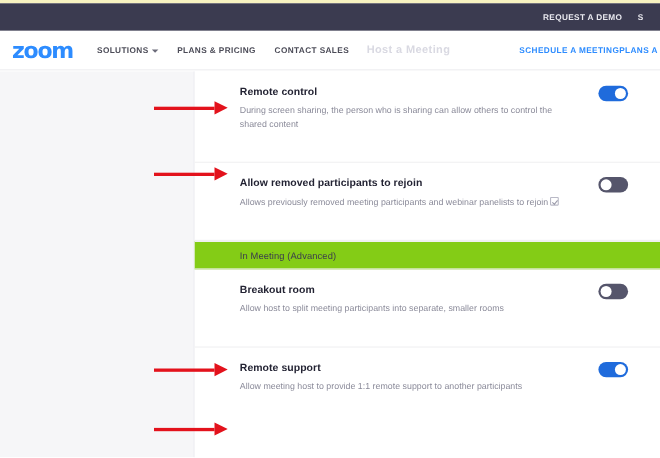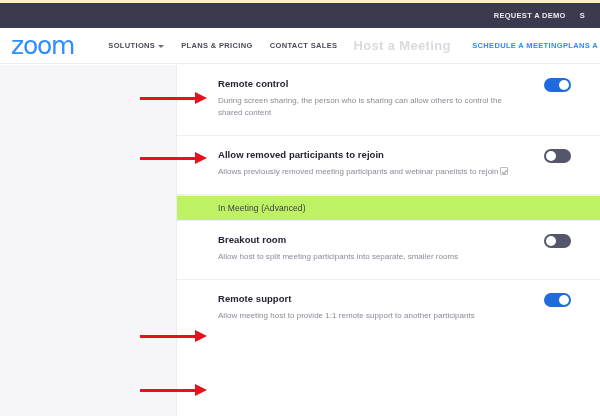--- a/index.html
+++ b/index.html
@@ -61,32 +61,32 @@
     height: 36px;
     background: #ffffff;
     border-bottom: 1px solid #ededf0;
     display: flex;
     align-items: center;
     overflow: hidden;
   }
   .brand {
     margin-left: 11px;
     color: #2d8cff;
-    font-size: 25px;
-    font-weight: 400;
+    font-size: 20px;
+    font-weight: 700;
     letter-spacing: -1.2px;
     line-height: 1;
     font-family: "DejaVu Sans", sans-serif;
     cursor: pointer;
     user-select: none;
   }
   .nav-links {
     display: flex;
     align-items: center;
-    margin-left: 34px;
+    margin-left: 22px;
     gap: 17px;
   }
   .nav-link {
     font-size: 7.5px;
     color: #4b4b57;
     letter-spacing: 0.35px;
     font-weight: 600;
     white-space: nowrap;
     cursor: pointer;
     display: flex;
@@ -96,21 +96,21 @@
   .caret {
     width: 0; height: 0;
     border-left: 3px solid transparent;
     border-right: 3px solid transparent;
     border-top: 3.4px solid #6c6c7a;
     display: inline-block;
     margin-top: 1px;
   }
   .nav-ghost {
     margin-left: 16px;
-    font-size: 13px;
+    font-size: 10px;
     letter-spacing: 0.35px;
     font-weight: 600;
     color: #d9d9e2;
     white-space: nowrap;
     filter: blur(0.7px);
     user-select: none;
   }
   .nav-right {
     margin-left: auto;
     display: flex;
@@ -147,21 +147,21 @@
     position: absolute;
     top: 0; left: 177px;
     width: 423px;
     height: 351px;
     background: #ffffff;
   }
 
   
   .setting-row {
     position: relative;
-    padding: 13px 0 16px 41px;
+    padding: 13px 0 28px 41px;
     border-bottom: 1px solid #f0f0f2;
     min-height: 56px;
   }
   .setting-row.no-border { border-bottom: none; }
 
   .setting-title {
     font-size: 9.5px;
     font-weight: 700;
     color: #232333;
     line-height: 1.25;
@@ -211,21 +211,21 @@
     border-radius: 50%;
     background: #ffffff;
   }
   .toggle.on  { background: #1f6bdc; }
   .toggle.on .knob  { right: 2px; }
   .toggle.off { background: #55556b; }
   .toggle.off .knob { left: 2px; }
 
   
   .section-header {
-    background: #bef264;
+    background: #84cc16;
     padding: 7px 0 7px 41px;
     font-size: 8.5px;
     color: #3b3b4d;
     letter-spacing: 0.1px;
     border-top: 1px solid #f0f0f2;
     border-bottom: 1px solid #f0f0f2;
   }
 
   
   .arrow {

